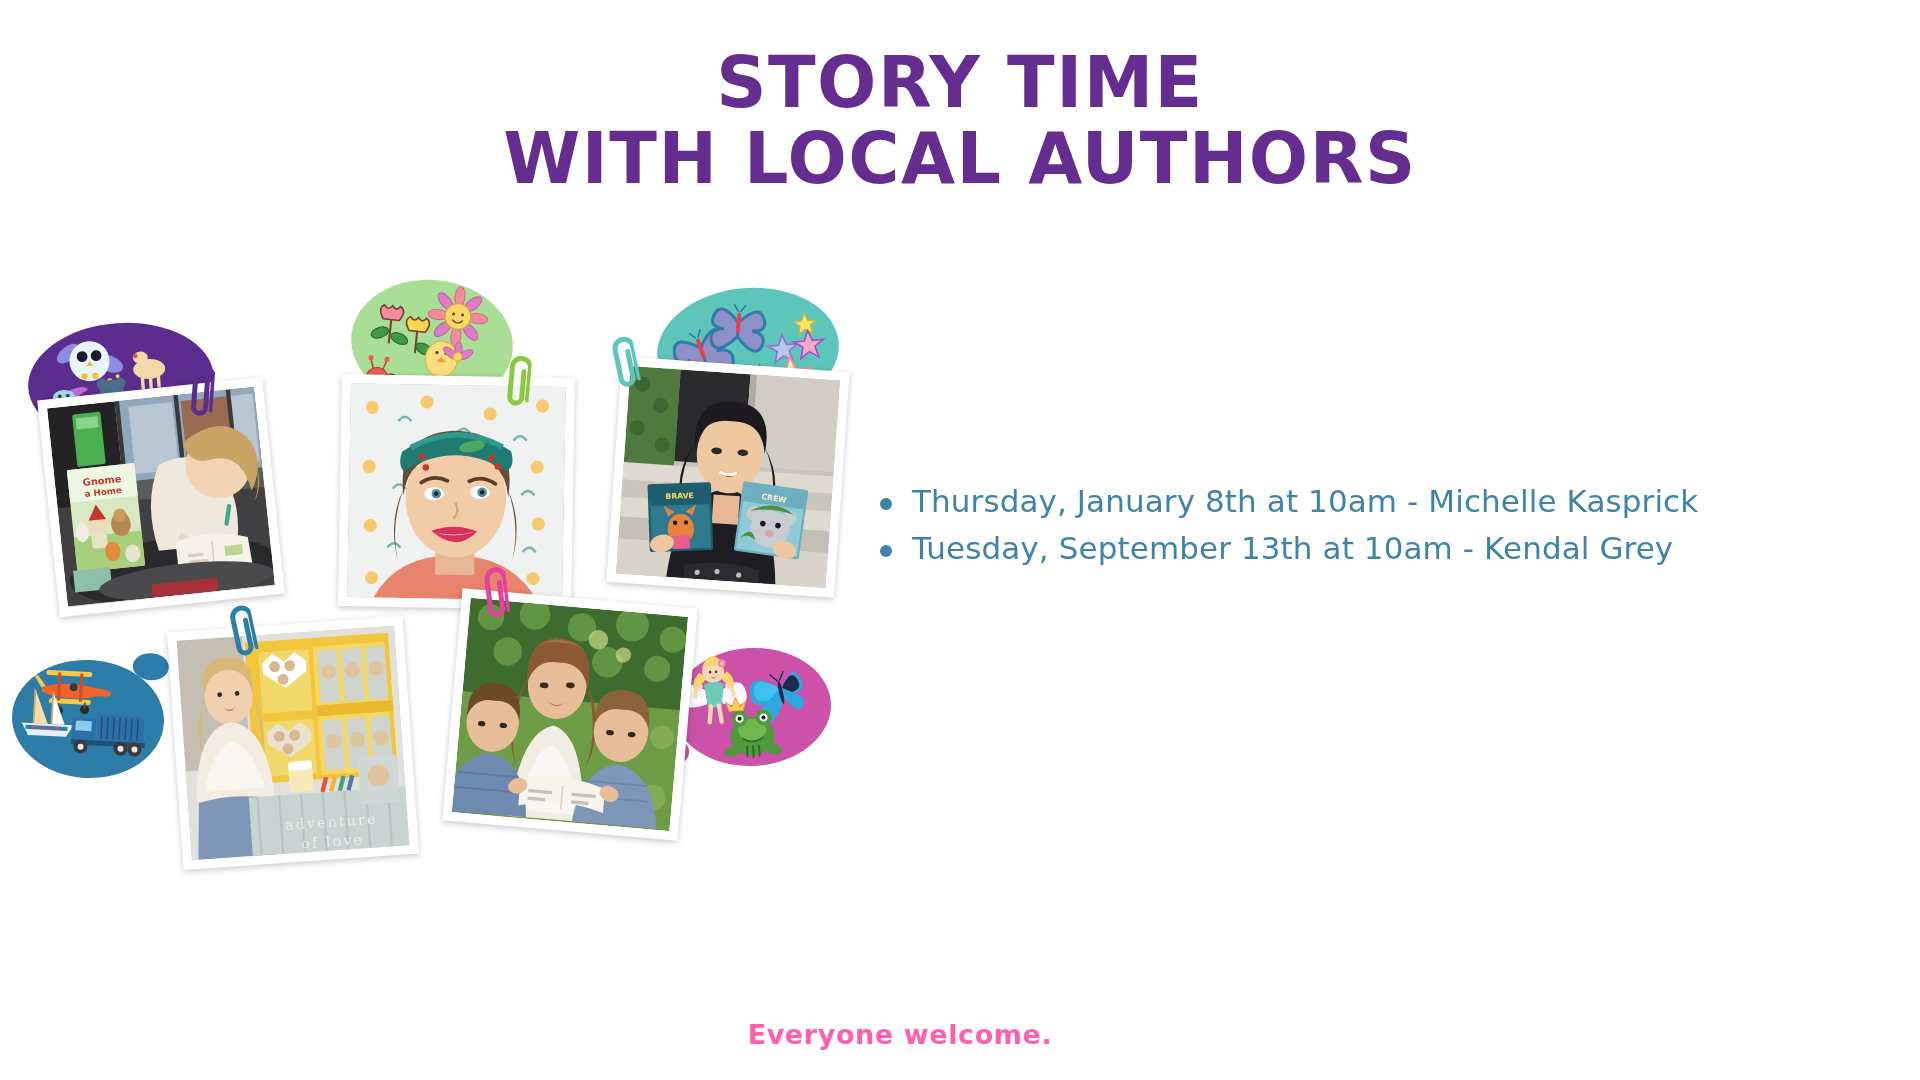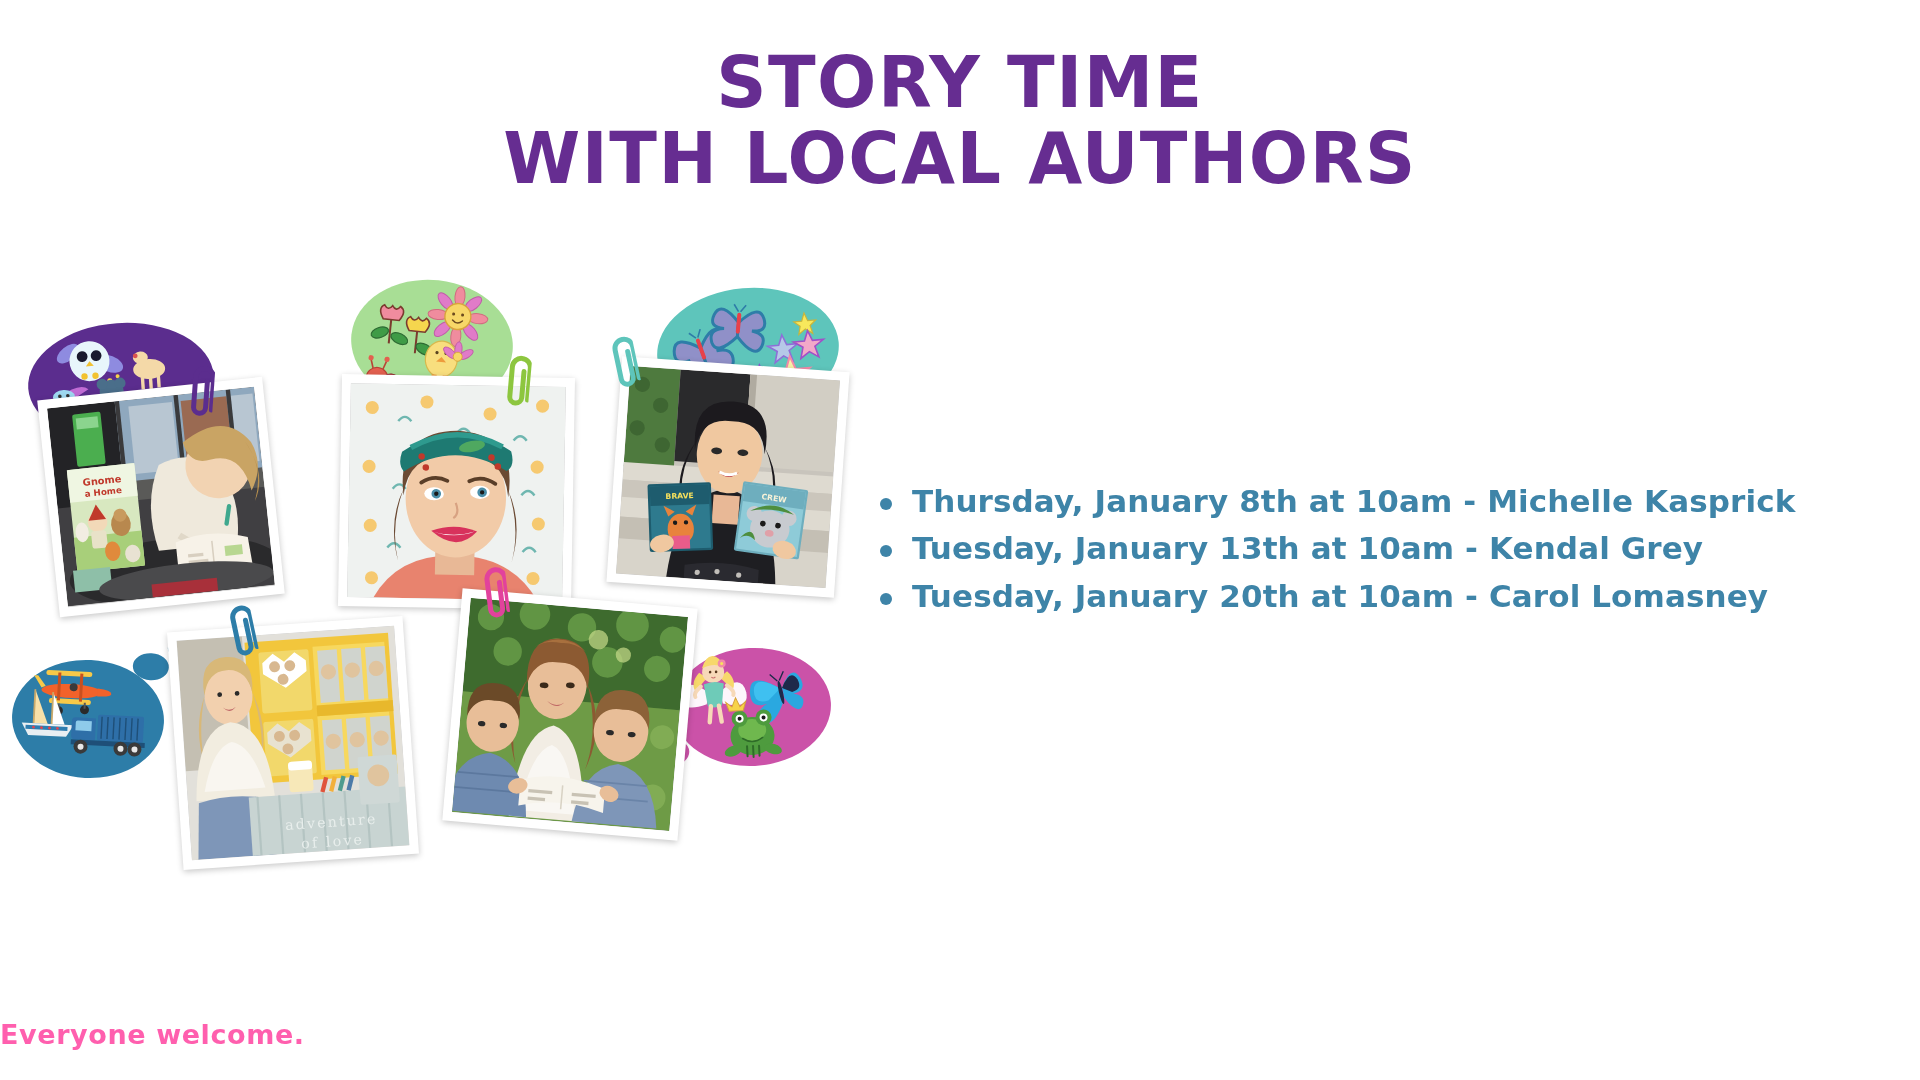--- a/index.html
+++ b/index.html
@@ -141,40 +141,41 @@
     left: 880px;
     top: 485px;
     width: 1010px;
   }
   .sched-item {
     display: flex;
     align-items: flex-start;
     margin-bottom: 14px;
     color: #3E84A8;
     font-size: 31px;
-    font-weight: 700;
+    font-weight: 400;
     letter-spacing: 0.1px;
     line-height: 1.08;
     white-space: nowrap;
   }
   .sched-bullet {
     width: 12px; height: 12px;
     border-radius: 50%;
     background: #3E84A8;
     margin-right: 20px;
     margin-top: 13px;
     flex: 0 0 auto;
   }
   .sched-text { display: inline-block; }
 
   
   .footer {
     position: absolute;
     left: 0; top: 1019px;
     width: 1800px;
+    text-align: center;
   }
   .footer-text {
     color: #FF5FAE;
     font-size: 27px;
     font-weight: 600;
     letter-spacing: 0.6px;
   }
 </style>
 </head>
 <body>
@@ -821,23 +822,19 @@
 
 </div>
 
 <div class="schedule">
   <div class="sched-item">
     <span class="sched-bullet"></span>
     <span class="sched-text">Thursday, January 8th at 10am - Michelle Kasprick</span>
   </div>
   <div class="sched-item">
     <span class="sched-bullet"></span>
-    <span class="sched-text">Tuesday, January 13th at 10am - Kendal Grey</span>
-  </div>
-  <div class="sched-item">
-    <span class="sched-bullet"></span>
-    <span class="sched-text">Tuesday, January 20th at 10am - Carol Lomasney</span>
+    <span class="sched-text">Tuesday, September 13th at 10am - Kendal Grey</span>
   </div>
 </div>
 
 <div class="footer">
   <span class="footer-text">Everyone welcome.</span>
 </div>
 
 </body></html>

